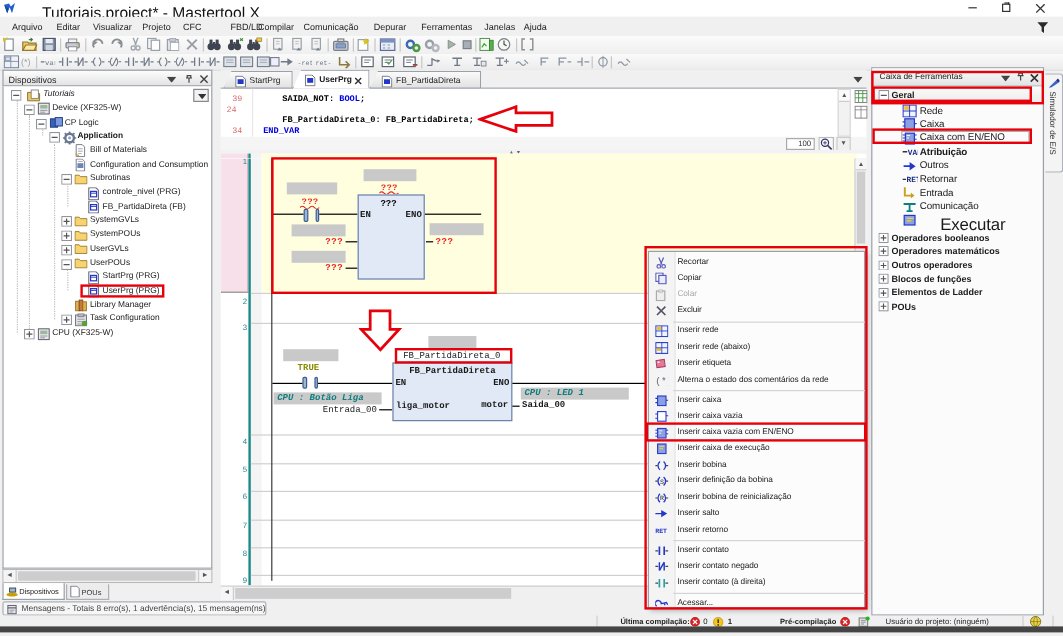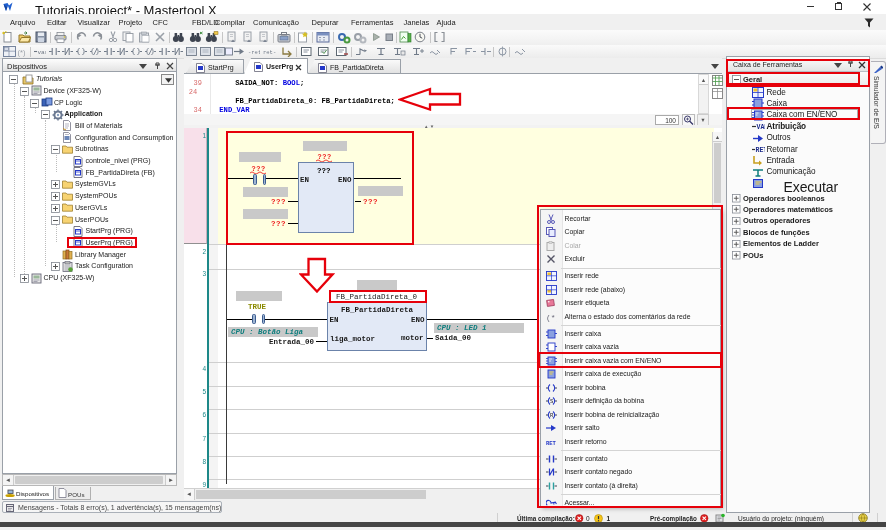--- a/index.html
+++ b/index.html
@@ -610,21 +610,21 @@
 <span class="abs mono" style="left:154px;top:43.5px;font-size:7.5px;font-weight:bold;">ENO</span>
 <div class="gph" style="left:52px;top:159px;width:46px;height:10px;"></div>
 <div class="gph" style="left:173px;top:148px;width:40px;height:10px;"></div>
 <span class="abs mono" style="left:64px;top:171px;font-size:7.5px;font-weight:bold;color:#8a8a00;">TRUE</span>
 <div class="abs" style="left:68px;top:181.5px;width:3.6px;height:10.5px;background:#9db4d2;border:1px solid #3c5c90;border-radius:1.5px;"></div>
 <div class="abs" style="left:77.5px;top:181.5px;width:3.6px;height:10.5px;background:#9db4d2;border:1px solid #3c5c90;border-radius:1.5px;"></div>
 <div class="wire" style="left:42.5px;top:186.5px;width:25.5px;height:1px;"></div>
 <div class="wire" style="left:80.5px;top:186.5px;width:62.5px;height:1px;"></div>
 <div class="gph" style="left:44px;top:195px;width:90px;height:9.5px;"></div>
 <span class="abs mono" style="left:47px;top:195.5px;font-size:7.5px;font-weight:bold;font-style:italic;color:#0e7d7d;white-space:pre;">CPU : Botão Liga</span>
-<span class="abs mono" style="left:85px;top:205.5px;font-size:7.5px;font-weight:bold;">Entrada_00</span>
+<span class="abs mono" style="left:85px;top:205.5px;font-size:7.5px;font-weight:normal;">Entrada_00</span>
 <div class="wire" style="left:132px;top:209px;width:11px;height:1px;"></div>
 <div class="abs" style="left:143px;top:170px;width:100px;height:49px;background:#e2e9f6;border:1.3px solid #6b83aa;"></div>
 <span class="abs mono" style="left:157px;top:173.5px;font-size:7.5px;font-weight:bold;">FB_PartidaDireta</span>
 <span class="abs mono" style="left:145.5px;top:183.5px;font-size:7.5px;font-weight:bold;">EN</span>
 <span class="abs mono" style="left:227px;top:183.5px;font-size:7.5px;font-weight:bold;">ENO</span>
 <span class="abs mono" style="left:146px;top:203px;font-size:7.5px;font-weight:bold;">liga_motor</span>
 <span class="abs mono" style="left:217px;top:202px;font-size:7.5px;font-weight:bold;">motor</span>
 <span class="abs mono" style="left:152px;top:160.5px;font-size:7.5px;">FB_PartidaDireta_0</span>
 <div class="wire" style="left:243px;top:186.5px;width:111px;height:1px;"></div>
 <div class="wire" style="left:243px;top:205.5px;width:6px;height:1px;"></div>

